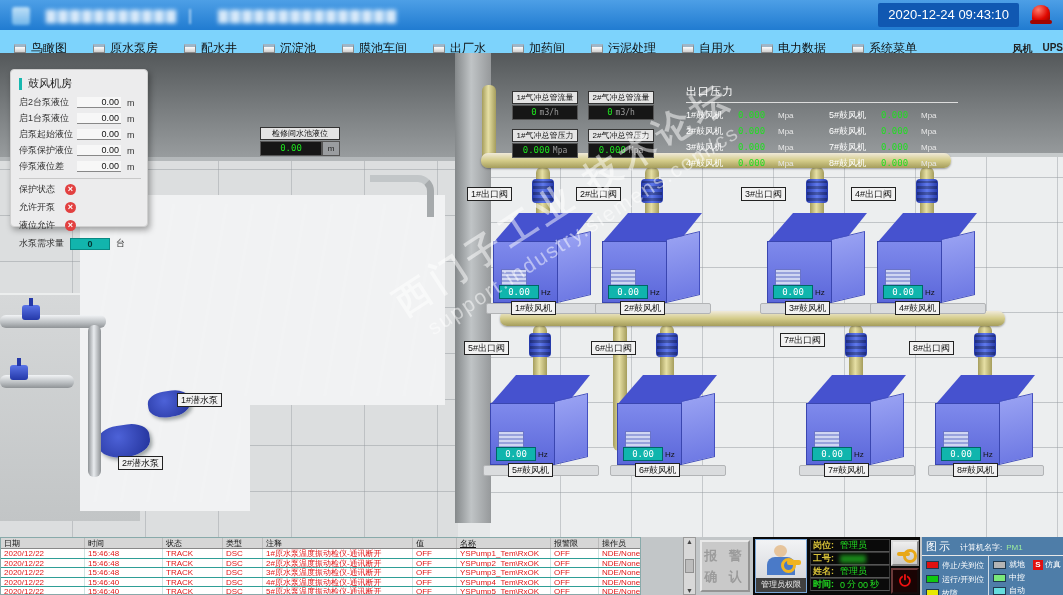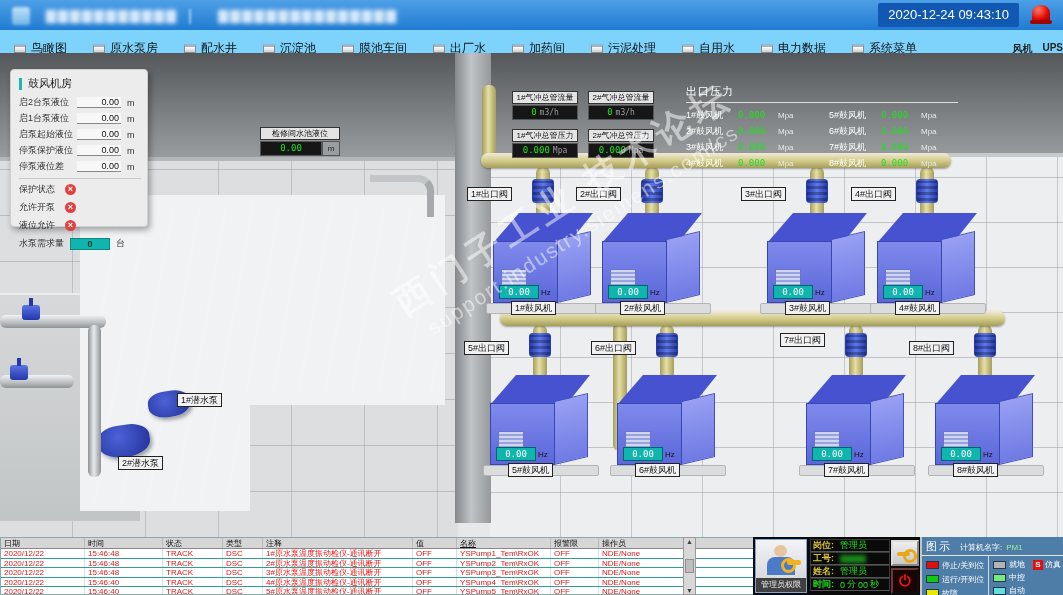--- a/index.html
+++ b/index.html
@@ -138,21 +138,21 @@
   .spipe-h { position:absolute; height:13px; border-radius:6px;
     background:linear-gradient(#f2f4f6,#b9bdc0 60%,#8f9396); z-index:5; }
   .spipe-v { position:absolute; width:13px; border-radius:6px;
     background:linear-gradient(90deg,#8f9396,#e8ebee 45%,#8f9396); z-index:5; }
   .bvalve { position:absolute; width:18px; height:15px; background:linear-gradient(#5a74e8,#2438a8);
     border-radius:3px; z-index:6; }
   .bvalve:before { content:""; position:absolute; left:7px; top:-7px; width:4px; height:8px; background:#2438a8; }
 
   
   .bottombar { position:absolute; left:0; top:537px; width:1063px; height:58px; background:#c2c6c8; }
-  .alarm-wrap { position:absolute; left:0; top:0; width:805px; height:58px; background:#fff; overflow:hidden;
+  .alarm-wrap { position:absolute; left:0; top:0; width:641px; height:58px; background:#fff; overflow:hidden;
     border:1px solid #8aa; }
   .arow { display:flex; height:9.6px; align-items:center; border-bottom:1px solid #2e9e96; }
   .arow.head { background:#d6d6d6; color:#111; border-bottom:1px solid #888; height:11px; }
   .acell { font-size:8px; padding-left:3px; white-space:nowrap; overflow:hidden; border-right:1px solid #cfe4e2; height:100%; line-height:9.5px; }
   .arow.head .acell { line-height:11px; border-right:1px solid #bbb; }
   .arow:not(.head) { color:#e01818; }
   .vscroll { position:absolute; left:683px; top:0; width:13px; height:58px; background:#d8d8d8; border:1px solid #9a9a9a;
     display:flex; flex-direction:column; justify-content:space-between; align-items:center; font-size:7px; color:#444; }
   .vscroll .thumb { width:9px; flex:0 0 14px; background:#bdbdbd; border:1px solid #909090; }
 
@@ -632,20 +632,24 @@
           <div class="acell" style="width:48px;flex:0 0 48px;">OFF</div>
           <div class="acell" style="width:85px;flex:0 0 85px;">NDE/None</div>
         </div>
       </div>
     <div class="vscroll">
       <span>▲</span>
       <div class="thumb"></div>
       <span>▼</span>
     </div>
 
+    <div class="ackbtn">
+      <span>报 警</span>
+      <span>确 认</span>
+    </div>
 
     <div class="userpanel">
       <div class="ubox">
         <div class="pic">
           <div class="head"></div>
             <div class="body"></div>
             <div class="key"></div>
         </div>
         <div class="cap">管理员权限</div>
       </div>

